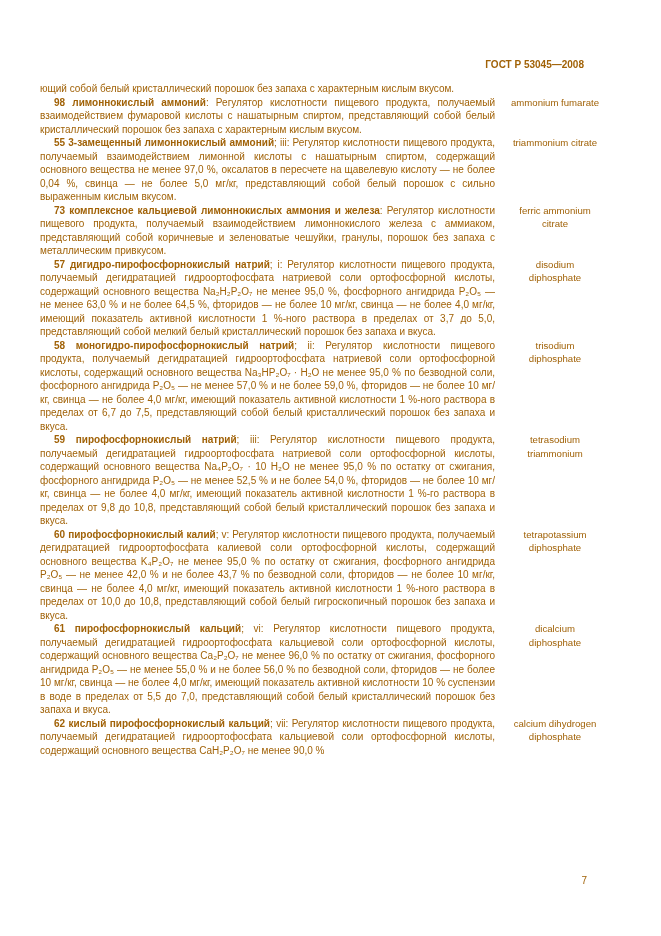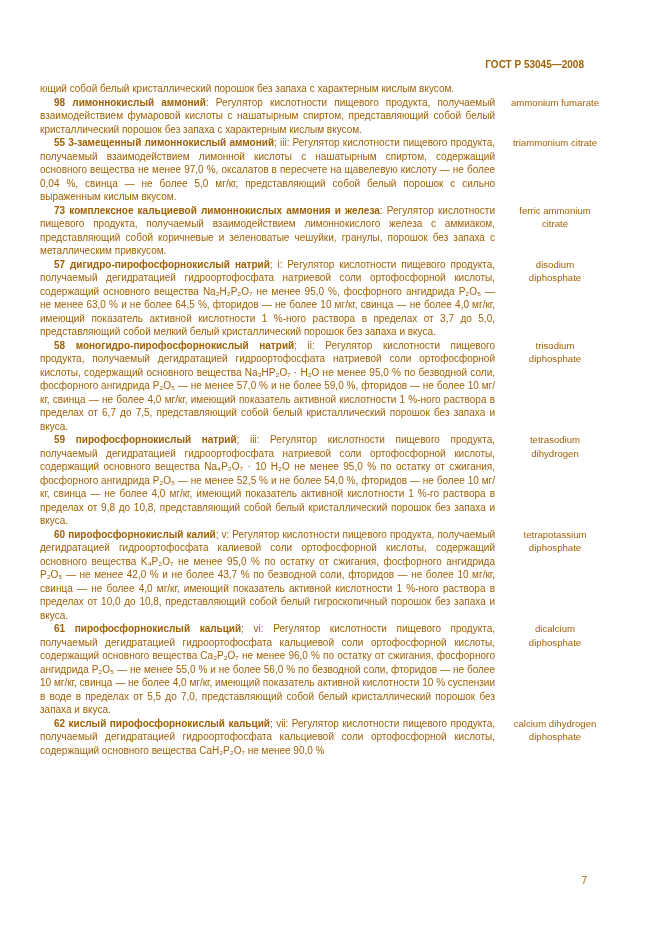--- a/index.html
+++ b/index.html
@@ -84,21 +84,21 @@
     <div class="margin-col">disodium diphosphate</div>
   </div>
 
   <div class="row entry">
     <p class="body-col entry-body"><b><span>58</span> <span>моногидро-пирофосфорнокислый натрий</span></b><span>; ii: </span><span>Регулятор кислотности пищевого продукта, получаемый дегидратацией гидроортофосфата натриевой соли ортофосфорной кислоты, содержащий основного вещества Na₃HP₂O₇ · H₂O не менее 95,0 % по безводной соли, фосфорного ангидрида P₂O₅ — не менее 57,0 % и не более 59,0 %, фторидов — не более 10 мг/кг, свинца — не более 4,0 мг/кг, имеющий показатель активной кислотности 1 %-ного раствора в пределах от 6,7 до 7,5, представляющий собой белый кристаллический порошок без запаха и вкуса.</span></p>
     <div class="margin-col">trisodium diphosphate</div>
   </div>
 
   <div class="row entry">
     <p class="body-col entry-body"><b><span>59</span> <span>пирофосфорнокислый натрий</span></b><span>; iii: </span><span>Регулятор кислотности пищевого продукта, получаемый дегидратацией гидроортофосфата натриевой соли ортофосфорной кислоты, содержащий основного вещества Na₄P₂O₇ · 10 H₂O не менее 95,0 % по остатку от сжигания, фосфорного ангидрида P₂O₅ — не менее 52,5 % и не более 54,0 %, фторидов — не более 10 мг/кг, свинца — не более 4,0 мг/кг, имеющий показатель активной кислотности 1 %-го раствора в пределах от 9,8 до 10,8, представляющий собой белый кристаллический порошок без запаха и вкуса.</span></p>
-    <div class="margin-col">tetrasodium dihydrogen</div>
+    <div class="margin-col">tetrasodium triammonium</div>
   </div>
 
   <div class="row entry">
     <p class="body-col entry-body"><b><span>60</span> <span>пирофосфорнокислый калий</span></b><span>; v: </span><span>Регулятор кислотности пищевого продукта, получаемый дегидратацией гидроортофосфата калиевой соли ортофосфорной кислоты, содержащий основного вещества K₄P₂O₇ не менее 95,0 % по остатку от сжигания, фосфорного ангидрида P₂O₅ — не менее 42,0 % и не более 43,7 % по безводной соли, фторидов — не более 10 мг/кг, свинца — не более 4,0 мг/кг, имеющий показатель активной кислотности 1 %-ного раствора в пределах от 10,0 до 10,8, представляющий собой белый гигроскопичный порошок без запаха и вкуса.</span></p>
     <div class="margin-col">tetrapotassium diphosphate</div>
   </div>
 
   <div class="row entry">
     <p class="body-col entry-body"><b><span>61</span> <span>пирофосфорнокислый кальций</span></b><span>; vi: </span><span>Регулятор кислотности пищевого продукта, получаемый дегидратацией гидроортофосфата кальциевой соли ортофосфорной кислоты, содержащий основного вещества Ca₂P₂O₇ не менее 96,0 % по остатку от сжигания, фосфорного ангидрида P₂O₅ — не менее 55,0 % и не более 56,0 % по безводной соли, фторидов — не более 10 мг/кг, свинца — не более 4,0 мг/кг, имеющий показатель активной кислотности 10 % суспензии в воде в пределах от 5,5 до 7,0, представляющий собой белый кристаллический порошок без запаха и вкуса.</span></p>
     <div class="margin-col">dicalcium diphosphate</div>

